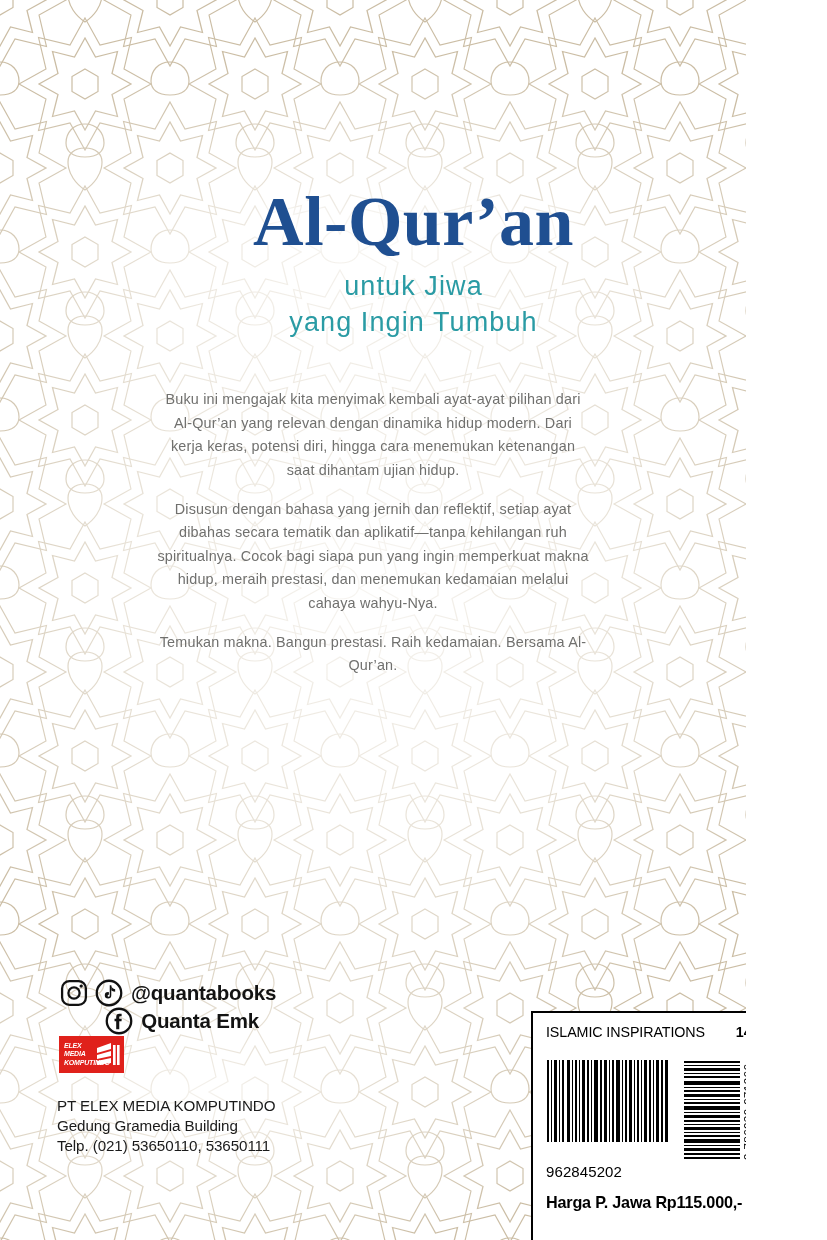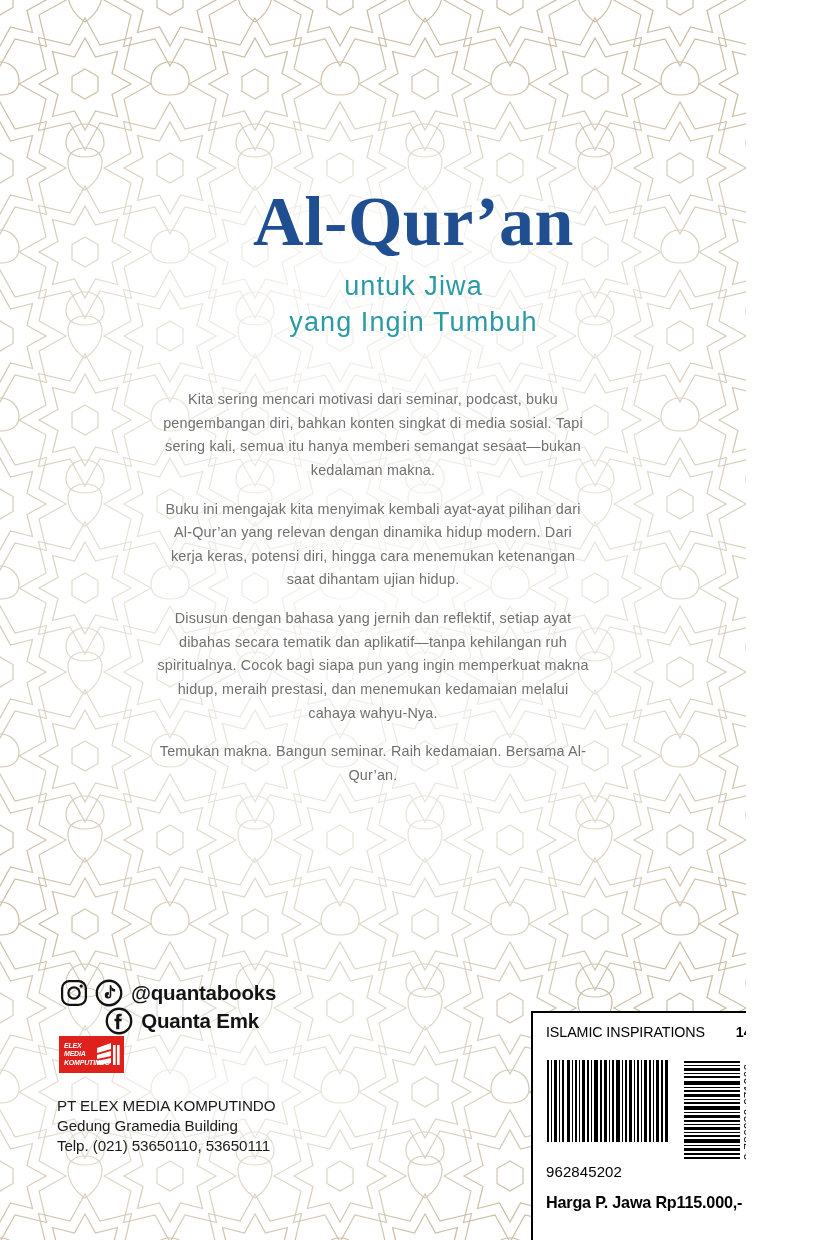--- a/index.html
+++ b/index.html
@@ -308,24 +308,23 @@
 
     <div class="title-block">
       <div id="book-title">Al-Qur’an</div>
       <div class="subtitle">
         <span class="sub-line">untuk Jiwa</span>
         <span class="sub-line">yang Ingin Tumbuh</span>
       </div>
     </div>
 
     <div id="blurb">
-      <p>Kita sering mencari motivasi dari seminar, podcast, buku pengembangan diri, bahkan konten singkat di media sosial. Tapi sering kali, semua itu hanya memberi semangat sesaat—bukan kedalaman makna.</p>
       <p>Buku ini mengajak kita menyimak kembali ayat-ayat pilihan dari Al-Qur’an yang relevan dengan dinamika hidup modern. Dari kerja keras, potensi diri, hingga cara menemukan ketenangan saat dihantam ujian hidup.</p>
       <p>Disusun dengan bahasa yang jernih dan reflektif, setiap ayat dibahas secara tematik dan aplikatif—tanpa kehilangan ruh spiritualnya. Cocok bagi siapa pun yang ingin memperkuat makna hidup, meraih prestasi, dan menemukan kedamaian melalui cahaya wahyu-Nya.</p>
-      <p>Temukan makna. Bangun seminar. Raih kedamaian. Bersama Al-Qur’an.</p>
+      <p>Temukan makna. Bangun prestasi. Raih kedamaian. Bersama Al-Qur’an.</p>
     </div>
 
     <div id="social-row">
       <div class="social-group">
         <svg class="social-icon" viewBox="0 0 32 32" xmlns="http://www.w3.org/2000/svg">
           <rect x="2.4" y="2.4" width="27.2" height="27.2" rx="8.4" ry="8.4" fill="none" stroke="#111" stroke-width="2.6"></rect>
           <circle cx="16" cy="16" r="6.4" fill="none" stroke="#111" stroke-width="2.6"></circle>
           <circle cx="24.2" cy="8.1" r="1.9" fill="#111"></circle>
         </svg>
         <svg class="social-icon" viewBox="0 0 32 32" xmlns="http://www.w3.org/2000/svg">

